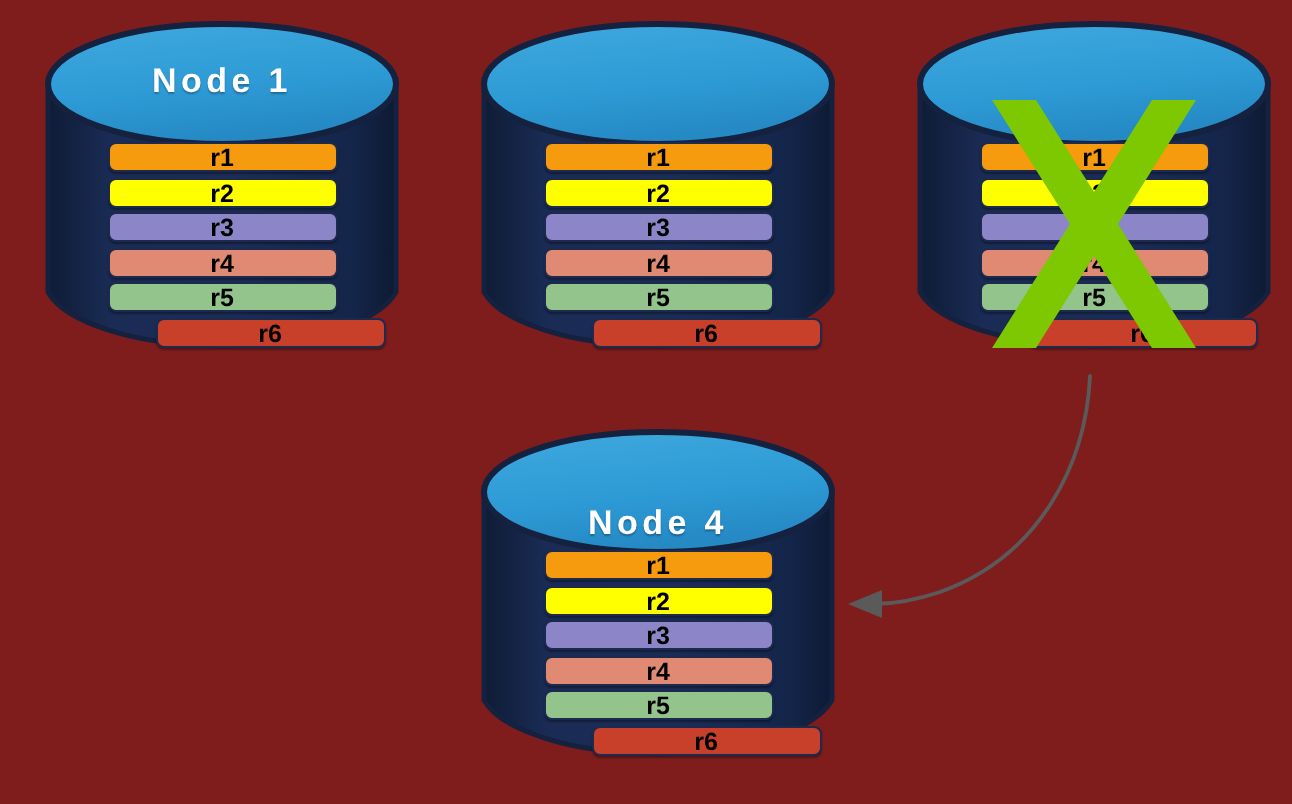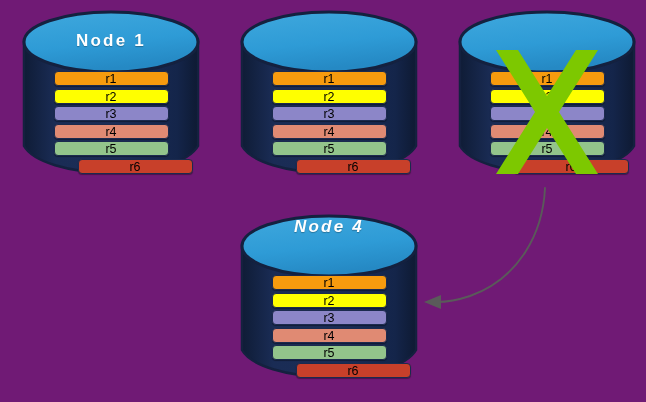--- a/index.html
+++ b/index.html
@@ -4,21 +4,21 @@
 <style>
   html, body {
     margin: 0;
     padding: 0;
     background: #ffffff;
   }
   #canvas {
     position: relative;
     width: 646px;
     height: 402px;
-    background: #701a75;
+    background: #7f1d1d;
     overflow: hidden;
     font-family: "Liberation Sans", sans-serif;
   }
 
   
   .node {
     position: absolute;
   }
   .cyl-svg {
     position: absolute;
@@ -46,21 +46,21 @@
     display: flex;
     flex-direction: column;
     align-items: center;
   }
   .record {
     box-sizing: border-box;
     border: 1.4px solid #1b2a4e;
     border-radius: 4px;
     text-align: center;
     color: #000000;
-    font-weight: normal;
+    font-weight: bold;
     font-size: 12.5px;
     line-height: 15px;
     height: 15px;
     margin-bottom: 2.6px;
     box-shadow: 0 1px 1px rgba(0,0,0,0.35);
   }
   .record:last-child { margin-bottom: 0; margin-left: 48px; }
 
   
   .cross-layer {
@@ -189,21 +189,21 @@
         </linearGradient>
         <linearGradient id="topGrad4" x1="0" y1="0" x2="0.3" y2="1">
           <stop offset="0%" stop-color="#3FA8DD"></stop>
           <stop offset="60%" stop-color="#2E9BD6"></stop>
           <stop offset="100%" stop-color="#2589C4"></stop>
         </linearGradient>
       </defs>
       <path d="M2,34 L2,138 A89,34 0 0 0 176,138 L176,34 Z" fill="url(#bodyGrad4)" stroke="#14213f" stroke-width="2.5"></path>
       <ellipse cx="89" cy="34" rx="87" ry="30" fill="url(#topGrad4)" stroke="#14213f" stroke-width="3"></ellipse>
     </svg>
-    <div class="node-title" style="top:5px;font-style:italic;">Node 4</div>
+    <div class="node-title" style="top:40px;">Node 4</div>
     <div class="records" style="top:63px;">
       <div class="record" style="width:115px; background:#F79B0E;">r1</div>
       <div class="record" style="width:115px; background:#FFFF00;">r2</div>
       <div class="record" style="width:115px; background:#8C86C8;">r3</div>
       <div class="record" style="width:115px; background:#E08A73;">r4</div>
       <div class="record" style="width:115px; background:#93C48B;">r5</div>
       <div class="record" style="width:115px; background:#C8402A;">r6</div>
     </div>
   </div>
 

